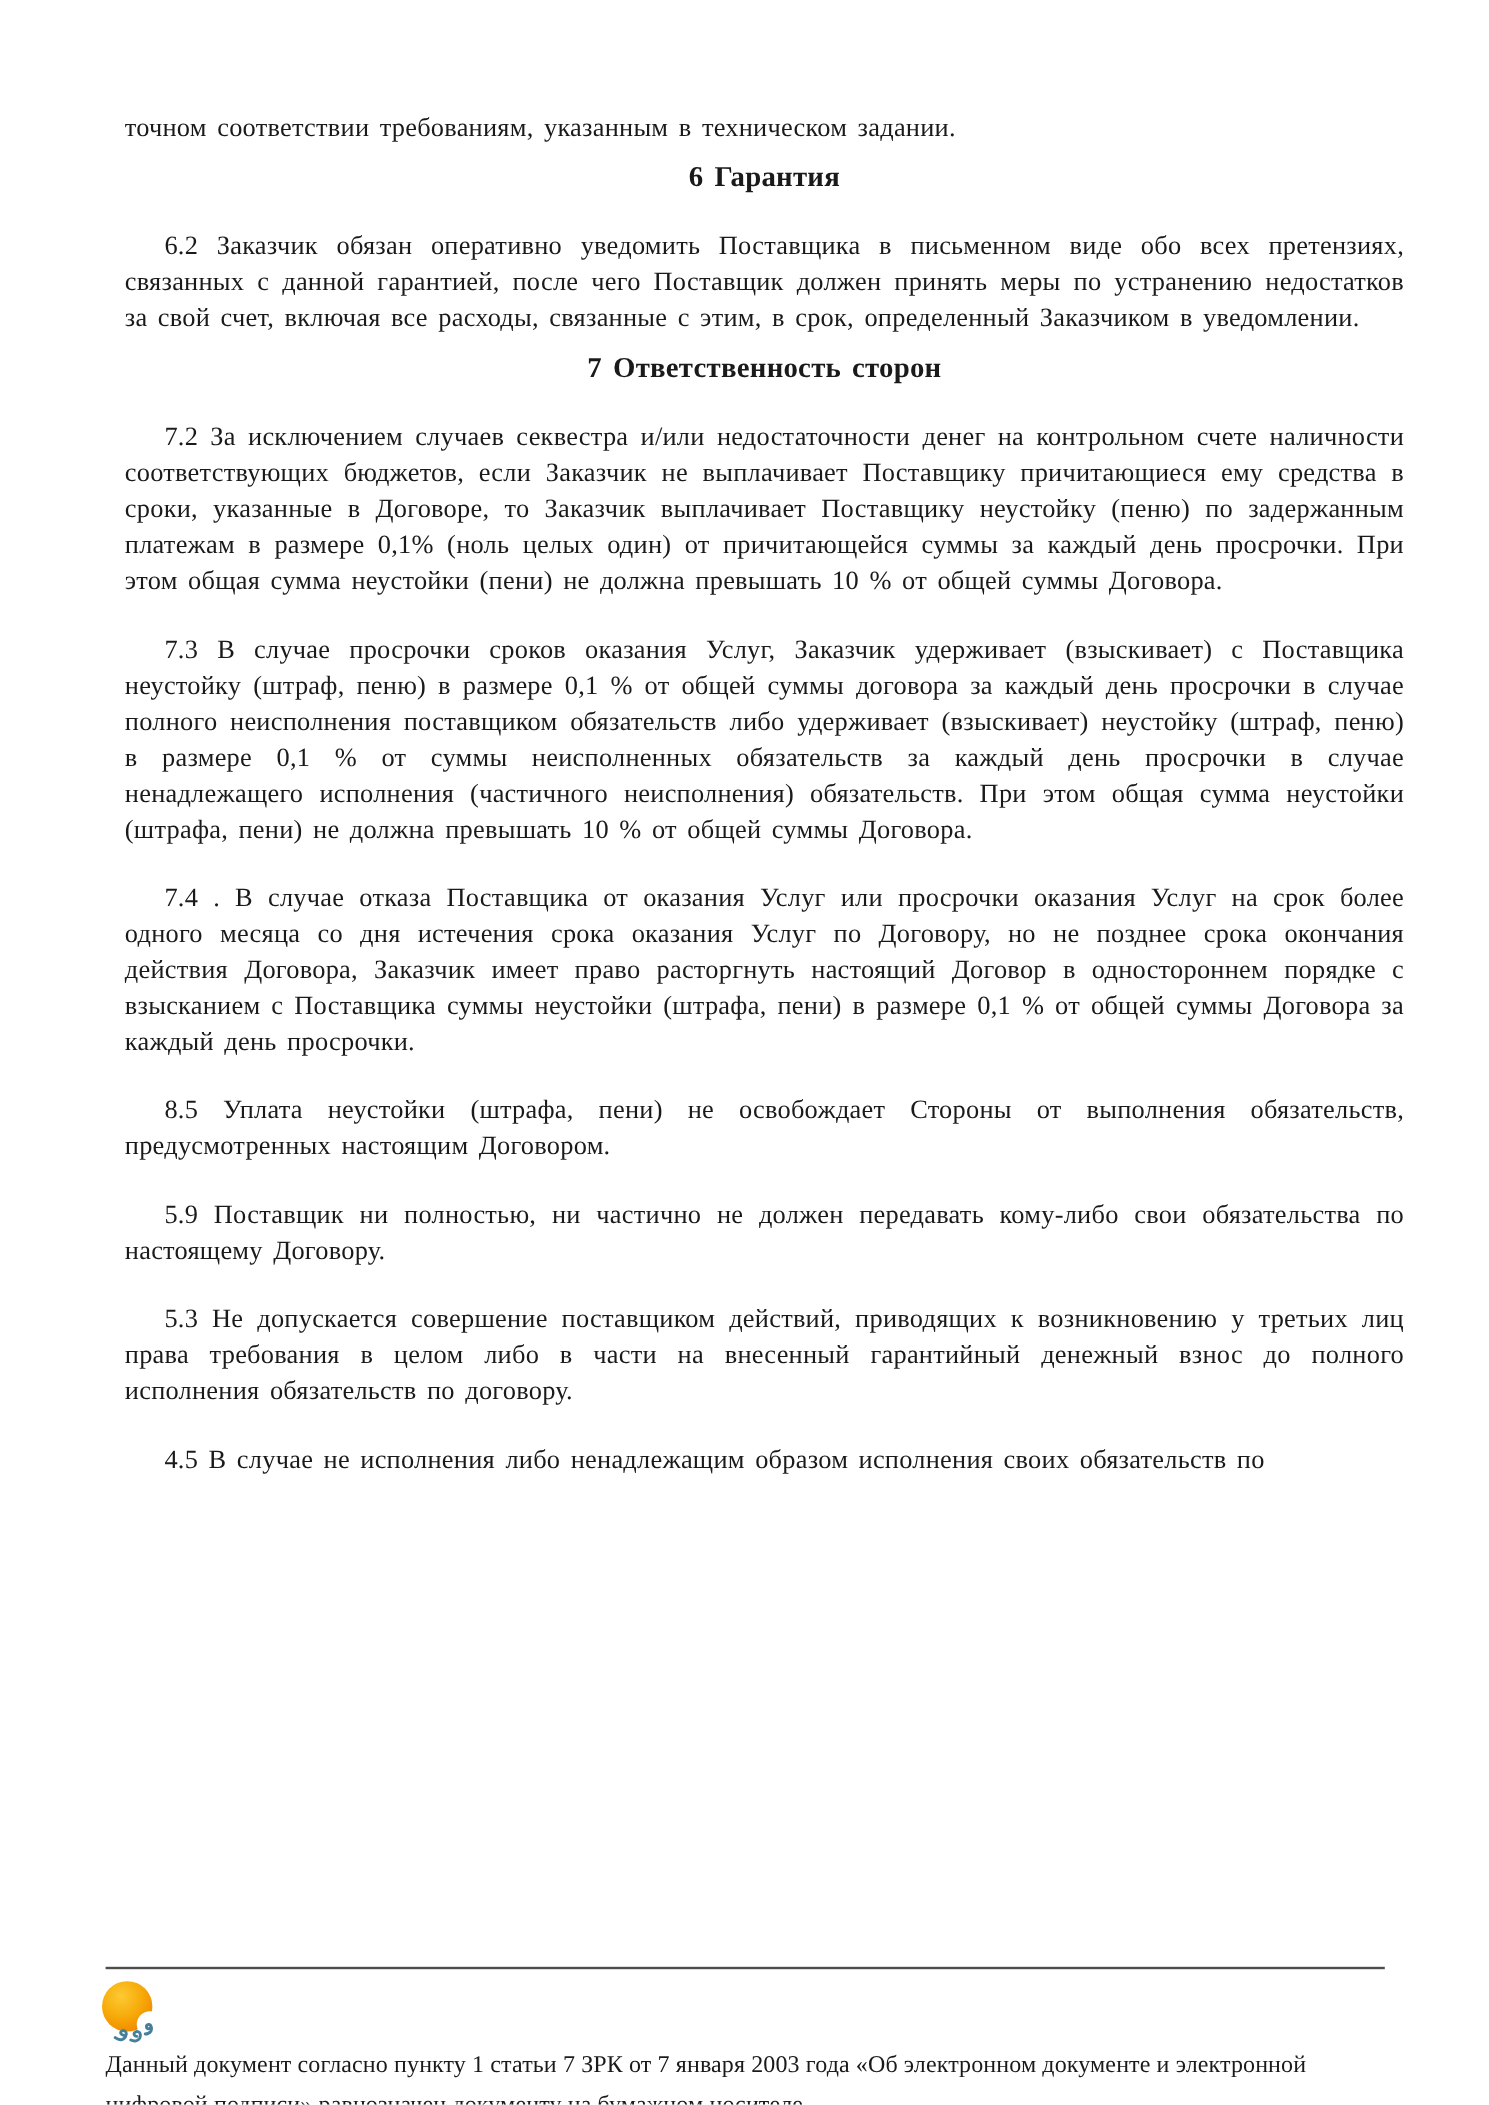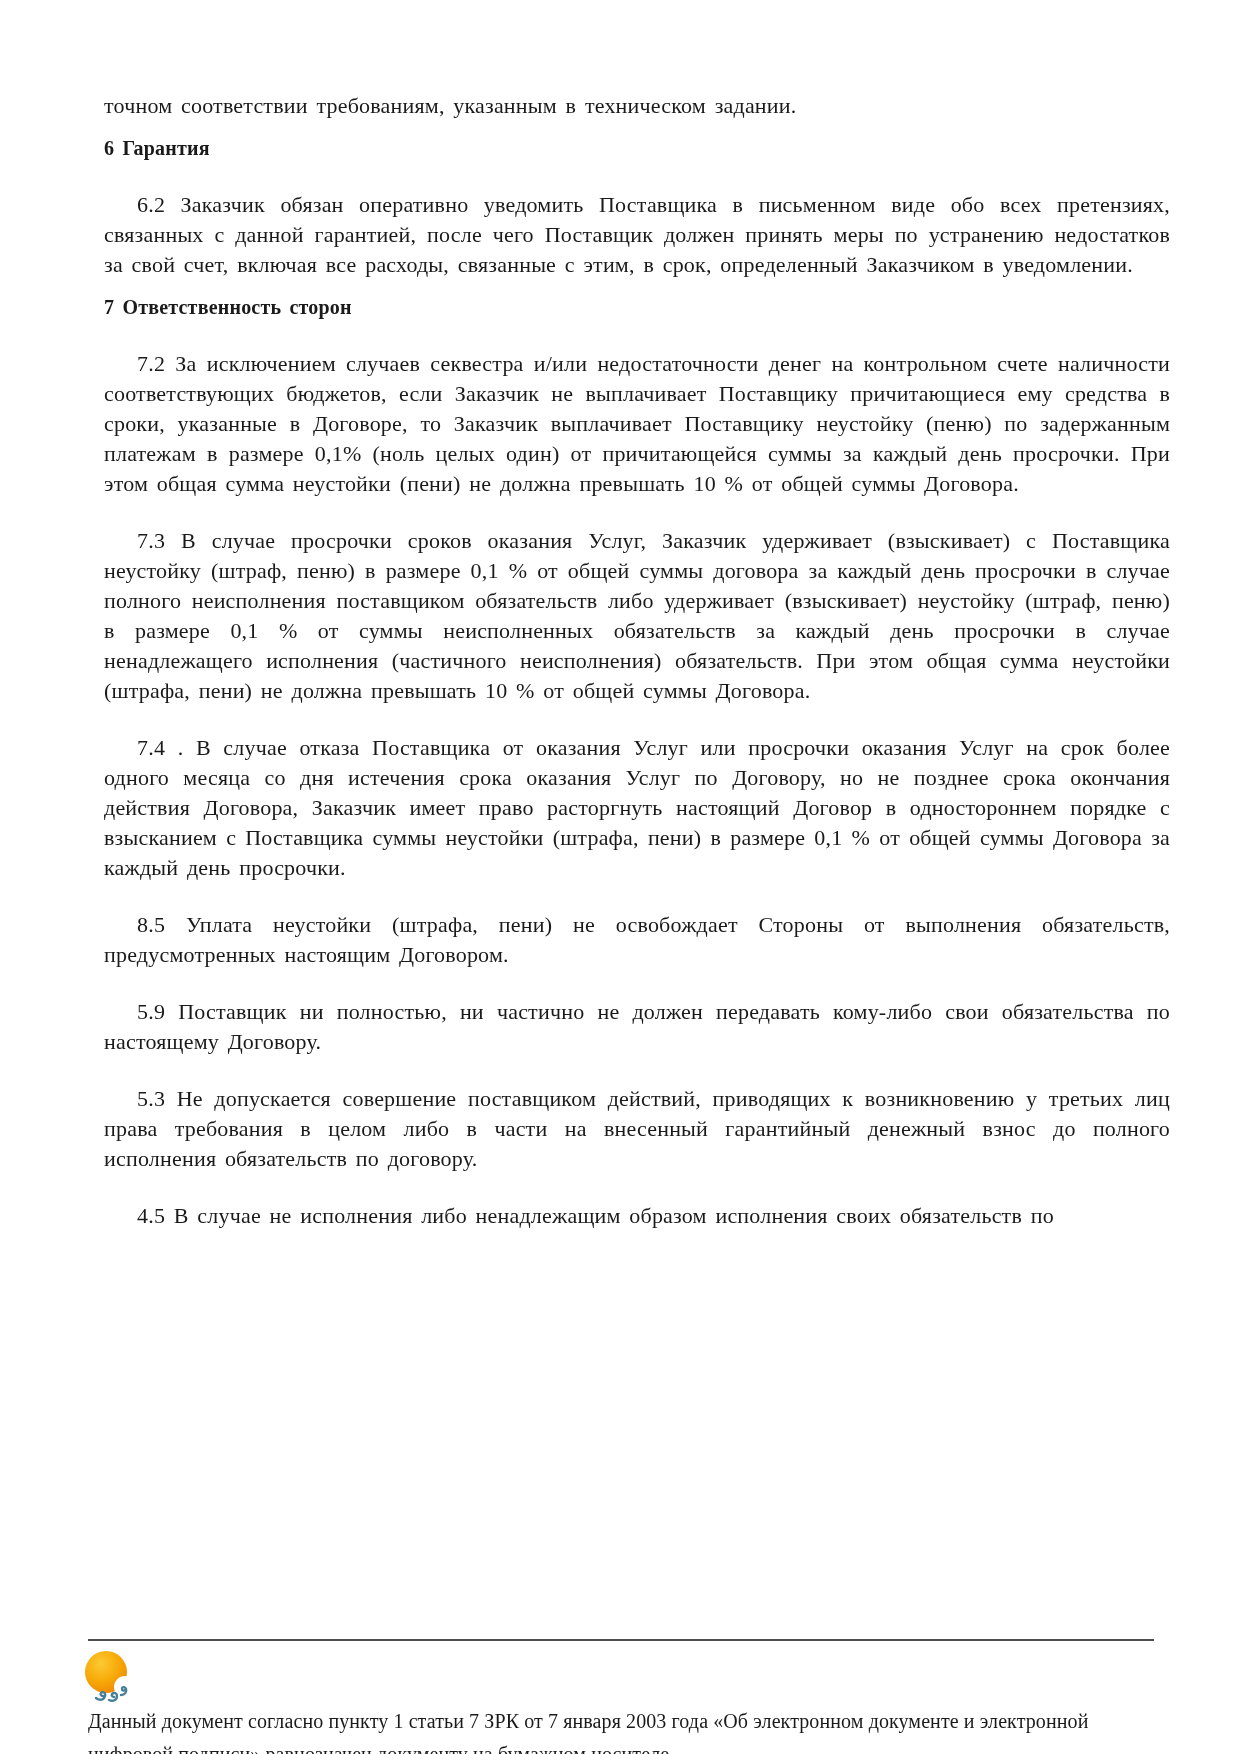--- a/index.html
+++ b/index.html
@@ -27,24 +27,24 @@
   .para {
     margin: 27px 0 0 0;
     text-indent: 33px;
   }
   .para.cont {
     margin: 0;
     text-indent: 0;
   }
   h2.heading {
     margin: 12px 0 0 0;
-    font-size: 20px;
+    font-size: 24px;
     line-height: 30px;
     font-weight: bold;
-    text-align: left;
+    text-align: center;
     text-indent: 0;
   }
   .footer {
     position: absolute;
     left: 88px;
     top: 1639px;
     width: 1066px;
   }
   .rule {
     border: none;

